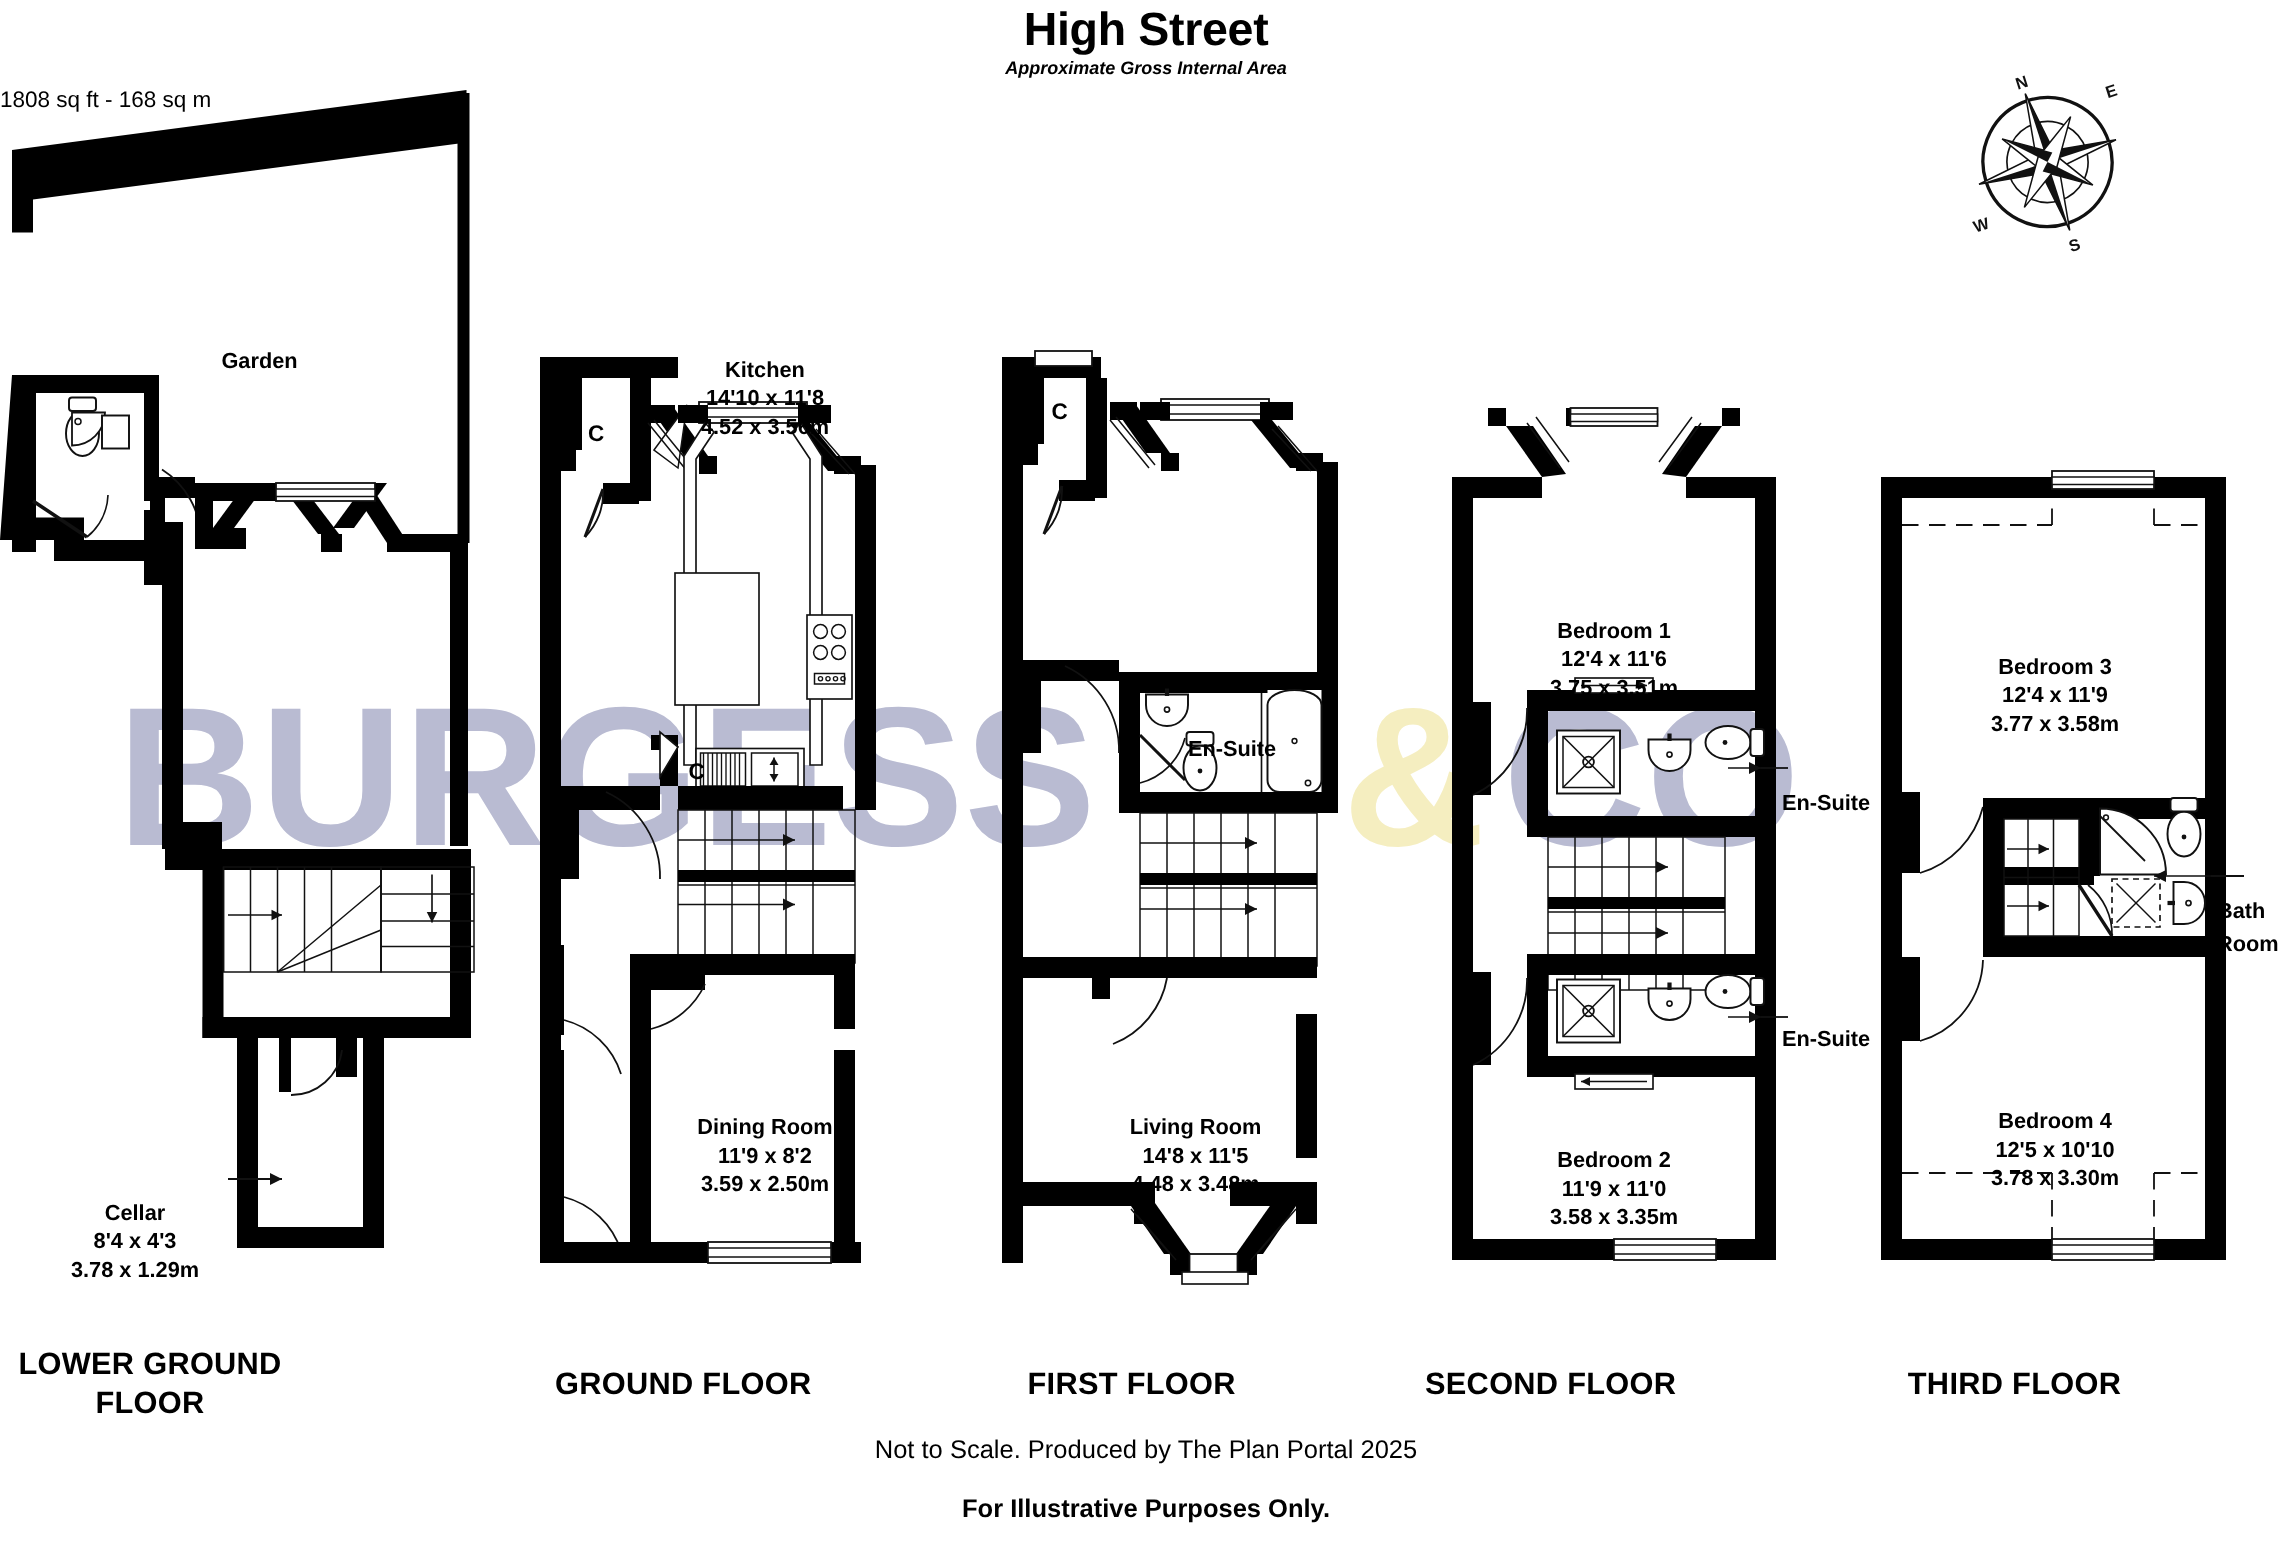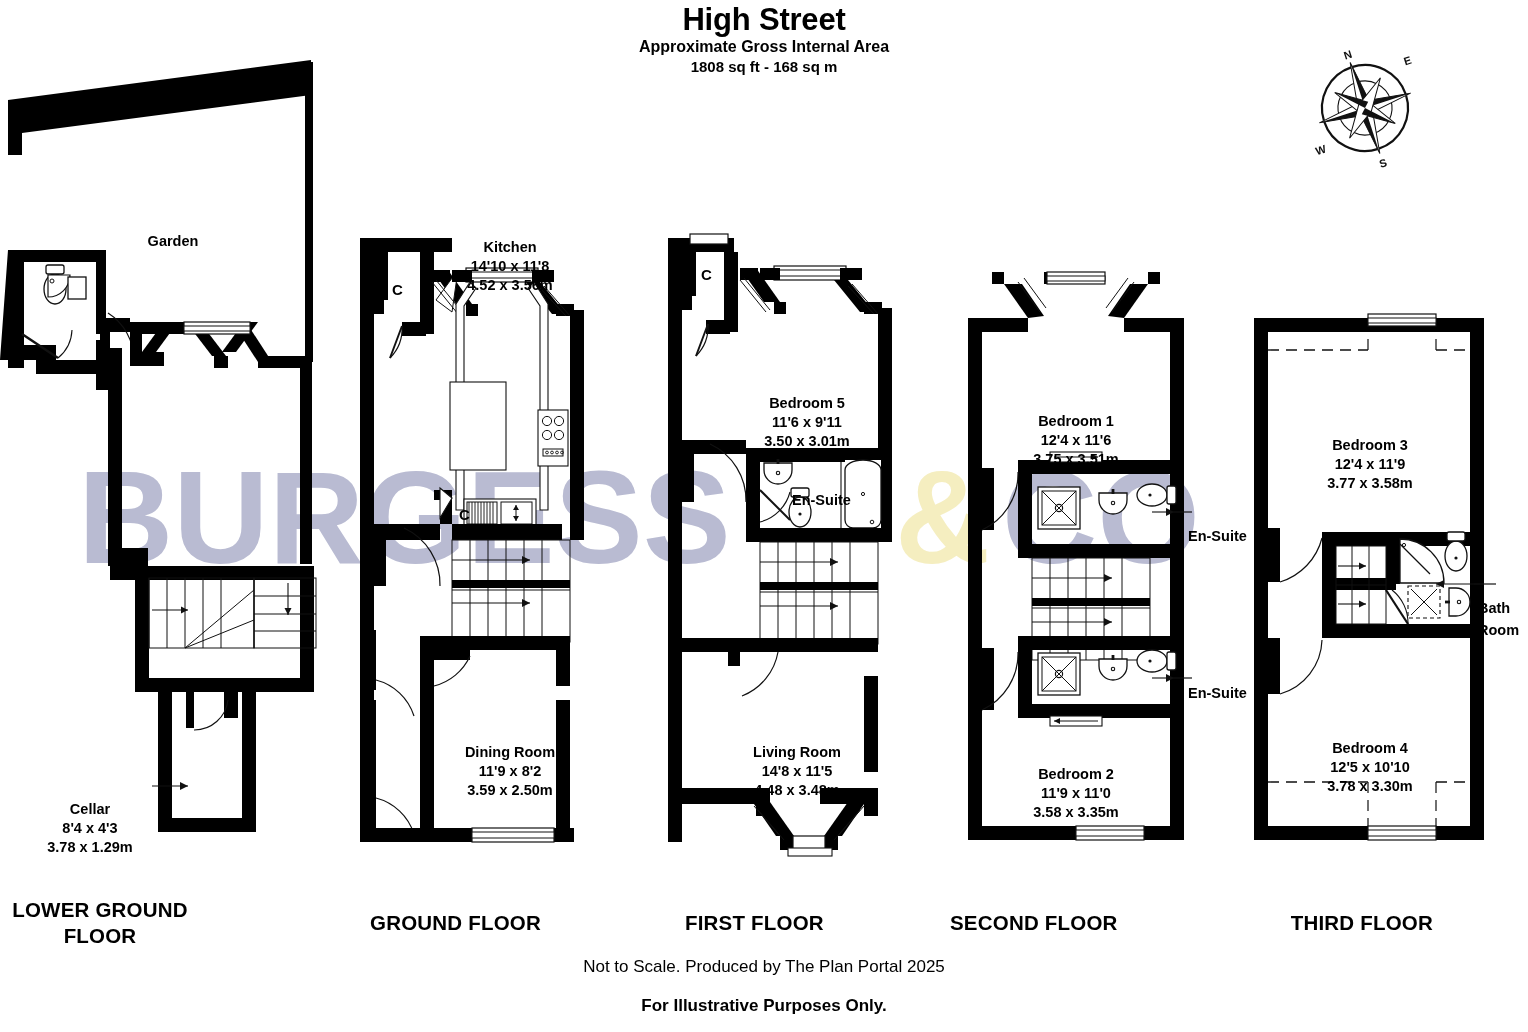--- a/index.html
+++ b/index.html
@@ -5,23 +5,23 @@
   html,body{margin:0;padding:0;background:#ffffff;}
   body{width:1528px;height:1032px;position:relative;overflow:hidden;
        font-family:"Liberation Sans","DejaVu Sans",sans-serif;color:#000;}
   #stage{position:absolute;left:0;top:0;width:1528px;height:992px;}
   svg.plan{position:absolute;left:0;top:0;width:1528px;height:1032px;}
 
   
   .title{position:absolute;left:0;right:0;top:2px;text-align:center;
          font-size:31px;font-weight:bold;letter-spacing:-.2px;}
   .sub1{position:absolute;left:0;right:0;top:38px;text-align:center;
-        font-size:16px;font-weight:bold;}
-  .sub2{position:absolute;left:0;right:0;top:58px;text-align:center;
-        font-size:15px;font-weight:bold;}
+        font-size:12px;font-weight:bold;font-style:italic;}
+  .sub2{position:absolute;left:0;right:0;top:58px;text-align:left;
+        font-size:15px;font-weight:normal;}
 
   .rlab{position:absolute;text-align:center;font-size:14.5px;font-weight:bold;
         line-height:19px;white-space:nowrap;margin-top:34px;}
   .rlab .n{display:block;}
   .floorlab{position:absolute;text-align:center;font-size:20.5px;font-weight:bold;
             line-height:26px;white-space:nowrap;letter-spacing:.2px;}
   .cupb{position:absolute;font-size:15px;font-weight:bold;}
   .foot1{position:absolute;left:0;right:0;top:957px;text-align:center;font-size:17px;}
   .foot2{position:absolute;left:0;right:0;top:981px;text-align:center;font-size:17px;font-weight:bold;margin-top:15px;}
 
@@ -525,25 +525,20 @@
     <span class="n">4.52 x 3.56m</span>
   </div>
   <div class="rlab" style="left:418px;top:709px;width:184px">
     <span class="n">Dining Room</span>
     <span class="n">11'9 x 8'2</span>
     <span class="n">3.59 x 2.50m</span>
   </div>
   <div class="cupb" style="left:392px;top:281px">C</div>
   <div class="cupb" style="left:459px;top:506px">C</div>
 
-  <div class="rlab" style="left:712px;top:360px;width:190px">
-    <span class="n">Bedroom 5</span>
-    <span class="n">11'6 x 9'11</span>
-    <span class="n">3.50 x 3.01m</span>
-  </div>
   <div class="rlab" style="left:792px;top:455px;width:56px;line-height:22px">
     <span class="n">En-Suite</span>
   </div>
   <div class="rlab" style="left:702px;top:709px;width:190px">
     <span class="n">Living Room</span>
     <span class="n">14'8 x 11'5</span>
     <span class="n">4.48 x 3.48m</span>
   </div>
   <div class="cupb" style="left:701px;top:266px">C</div>
 
@@ -579,18 +574,18 @@
     <span class="n">3.78 x 3.30m</span>
   </div>
 
   <div class="floorlab" style="left:0px;top:897px;width:200px">
     <span style="display:block">LOWER GROUND</span>
     <span style="display:block">FLOOR</span>
   </div>
   <div class="floorlab" style="left:370px;top:910px;width:176px;text-align:left">GROUND FLOOR</div>
   <div class="floorlab" style="left:685px;top:910px;width:160px;text-align:left">FIRST FLOOR</div>
   <div class="floorlab" style="left:950px;top:910px;width:200px;text-align:left">SECOND FLOOR</div>
-  <div class="floorlab" style="left:1253px;top:910px;width:180px;text-align:right">THIRD FLOOR</div>
+  <div class="floorlab" style="left:1253px;top:910px;width:180px;text-align:center">THIRD FLOOR</div>
 
   <div class="foot1">Not to Scale. Produced by The Plan Portal 2025</div>
   <div class="foot2">For Illustrative Purposes Only.</div>
 
 </div>
 
 </body></html>

